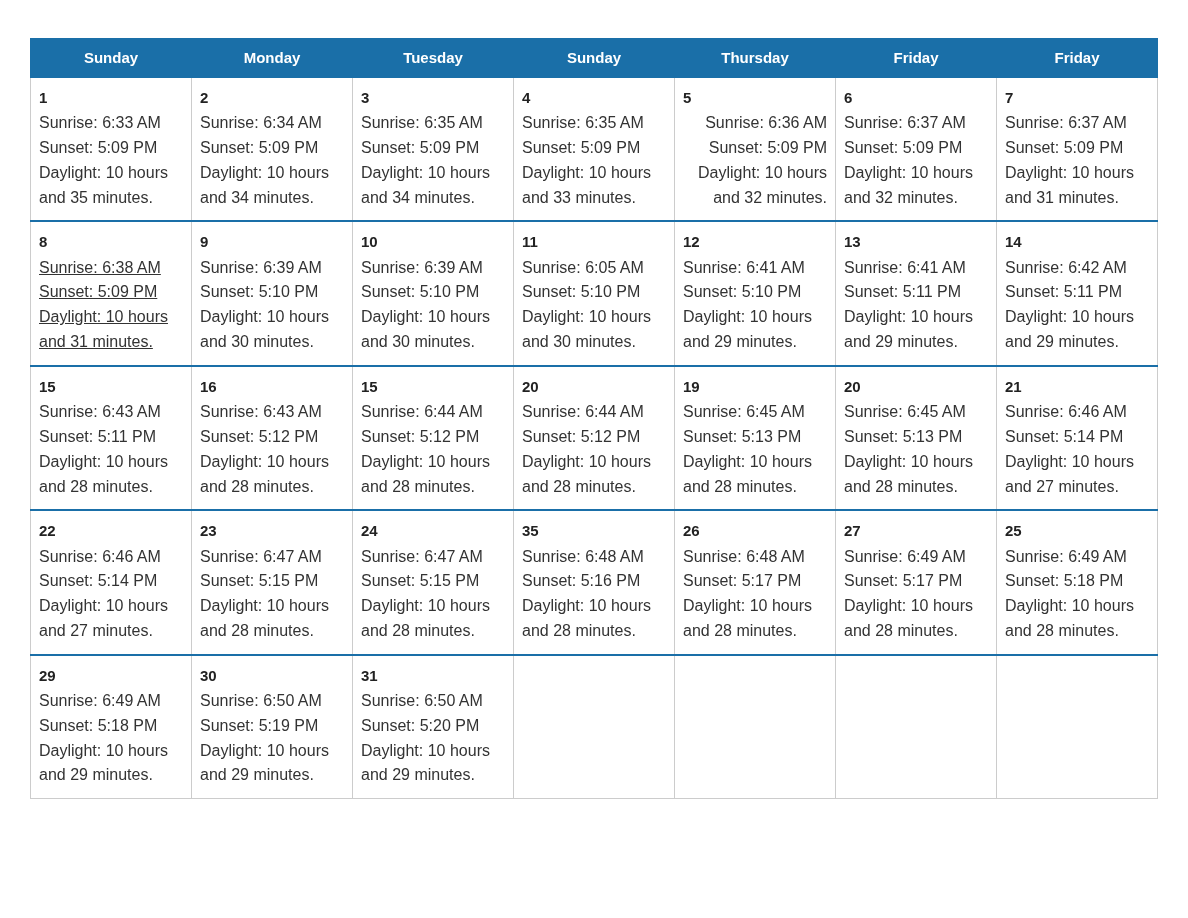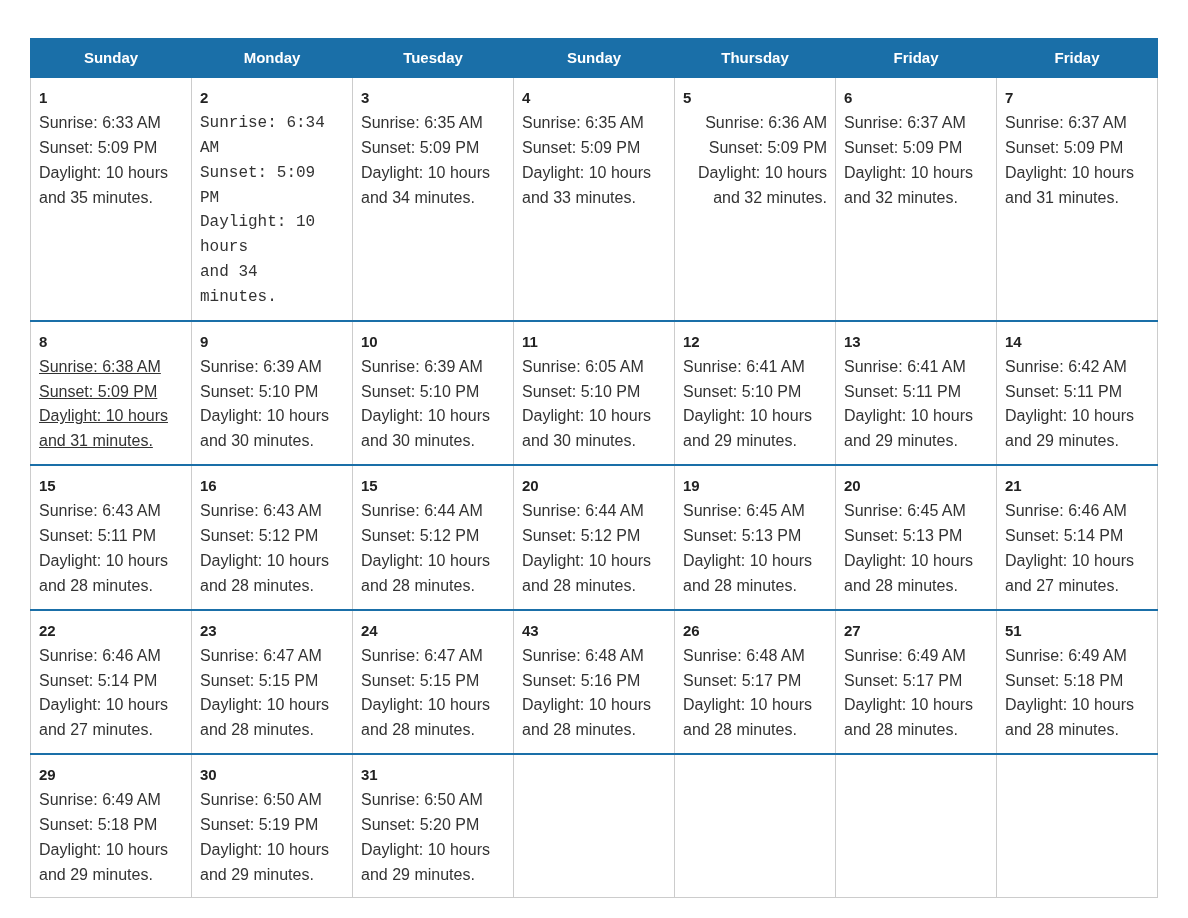--- a/index.html
+++ b/index.html
@@ -122,21 +122,21 @@
   <tr>
         <td>
           <span class="day-num">1</span>
           <div class="day-info" style="white-space: pre-line;">Sunrise: 6:33 AM
 Sunset: 5:09 PM
 Daylight: 10 hours
 and 35 minutes.</div>
         </td>
         <td>
           <span class="day-num">2</span>
-          <div class="day-info" style="white-space: pre-line; font-family: Liberation Mono, monospace;">Sunrise: 6:34 AM
+          <div class="day-info" style="white-space: pre-line;">Sunrise: 6:34 AM
 Sunset: 5:09 PM
 Daylight: 10 hours
 and 34 minutes.</div>
         </td>
         <td>
           <span class="day-num">3</span>
           <div class="day-info" style="white-space: pre-line;">Sunrise: 6:35 AM
 Sunset: 5:09 PM
 Daylight: 10 hours
 and 34 minutes.</div>
@@ -288,42 +288,42 @@
 and 28 minutes.</div>
         </td>
         <td>
           <span class="day-num">24</span>
           <div class="day-info" style="white-space: pre-line;">Sunrise: 6:47 AM
 Sunset: 5:15 PM
 Daylight: 10 hours
 and 28 minutes.</div>
         </td>
         <td>
-          <span class="day-num">43</span>
+          <span class="day-num">35</span>
           <div class="day-info" style="white-space: pre-line;">Sunrise: 6:48 AM
 Sunset: 5:16 PM
 Daylight: 10 hours
 and 28 minutes.</div>
         </td>
         <td>
           <span class="day-num">26</span>
           <div class="day-info" style="white-space: pre-line;">Sunrise: 6:48 AM
 Sunset: 5:17 PM
 Daylight: 10 hours
 and 28 minutes.</div>
         </td>
         <td>
           <span class="day-num">27</span>
           <div class="day-info" style="white-space: pre-line;">Sunrise: 6:49 AM
 Sunset: 5:17 PM
 Daylight: 10 hours
 and 28 minutes.</div>
         </td>
         <td>
-          <span class="day-num">51</span>
+          <span class="day-num">25</span>
           <div class="day-info" style="white-space: pre-line;">Sunrise: 6:49 AM
 Sunset: 5:18 PM
 Daylight: 10 hours
 and 28 minutes.</div>
         </td>
       </tr>
       <tr>
         <td>
           <span class="day-num">29</span>
           <div class="day-info" style="white-space: pre-line;">Sunrise: 6:49 AM

